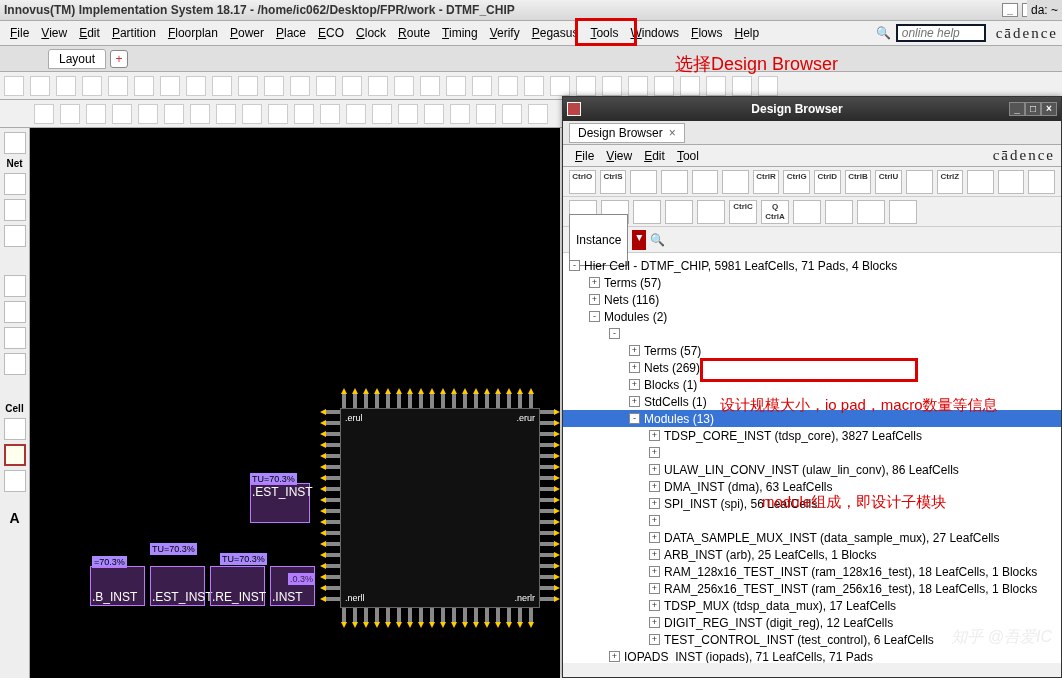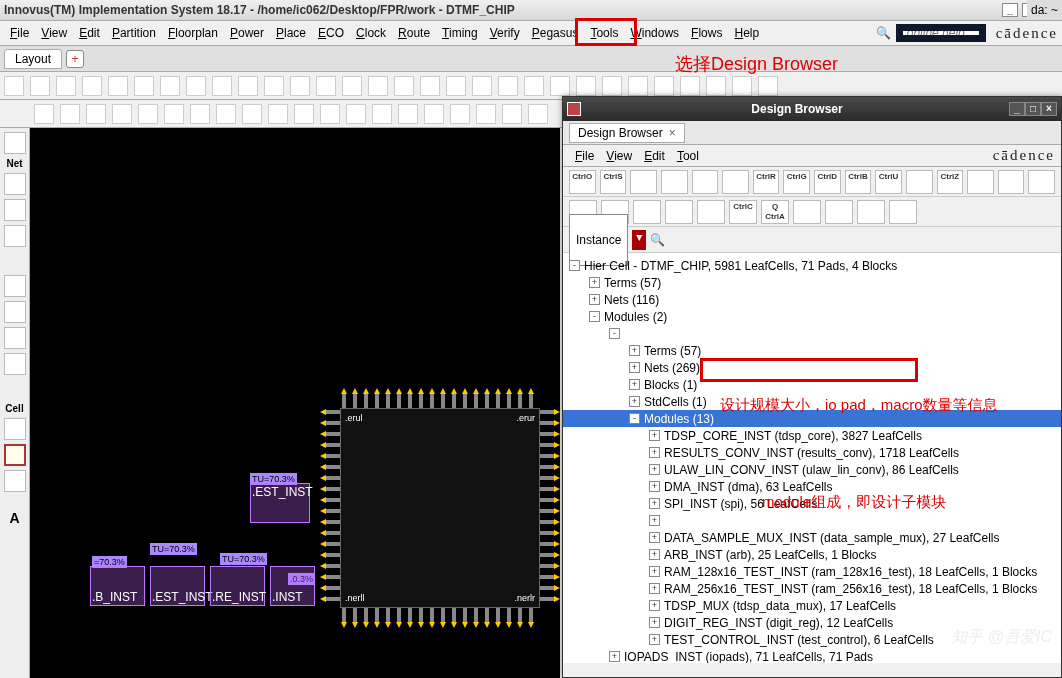--- a/index.html
+++ b/index.html
@@ -7,25 +7,25 @@
 .titlebar { height: 20px; background: linear-gradient(#f0f0f0,#d8d8d8); display: flex; align-items: center; padding: 0 4px; color: #333; font-weight: bold; }
 .titlebar span { flex: 1; text-align: left; }
 .winbtns { display: flex; gap: 4px; }
 .winbtn { width: 16px; height: 14px; border: 1px solid #888; background: #fff; text-align: center; line-height: 12px; font-size: 10px; cursor: pointer; }
 .right-extra { position: absolute; right: 0; top: 0; height: 20px; display: flex; align-items: center; background: #ddd; padding: 0 4px; }
 
 .menubar { height: 26px; background: #f0f0f0; display: flex; align-items: center; padding: 0 4px; gap: 2px; border-top: 1px solid #aaa; border-bottom: 1px solid #aaa; }
 .menuitem { padding: 2px 6px; cursor: pointer; }
 .menuitem u { text-decoration: underline; }
 .searchbox { margin-left: auto; display: flex; align-items: center; gap: 4px; }
-.searchbox input { width: 90px; height: 18px; border: 7px solid #0f172a; background: #fff; color: #999; padding: 0 4px; font-style: italic; }
+.searchbox input { width: 90px; height: 18px; border: 2px solid #0f172a; background: #fff; color: #999; padding: 0 4px; font-style: italic; }
 .cadence-logo { font-family: serif; font-size: 15px; letter-spacing: 2px; color: #222; margin-left: 6px; }
 
 .tabsbar { height: 26px; background: #e0e0e0; display: flex; align-items: center; padding: 0 4px; border-bottom: 1px solid #aaa; }
-.tab { background: #fff; border: 1px solid #aaa; padding: 2px 10px; border-radius: 3px 3px 0 0; }
+.tab { background: #fff; border: 1px solid #aaa; padding: 2px 10px; border-radius: 3px 3px 0 0; margin-left: 44px; }
 .tab-add { width: 18px; height: 18px; border: 1px solid #888; margin-left: 4px; text-align: center; line-height: 16px; color: #c33; background: #fff; cursor: pointer; border-radius: 3px; }
 
 .toolbar { height: 28px; background: #f0f0f0; display: flex; align-items: center; padding: 0 4px; gap: 6px; border-bottom: 1px solid #aaa; }
 .tbicon { width: 20px; height: 20px; border: 1px solid #ccc; background: #fff; display: inline-flex; align-items: center; justify-content: center; font-size: 11px; }
 
 .leftpanel { position: absolute; left: 0; top: 100px; width: 30px; height: 578px; background: #eee; border-right: 1px solid #aaa; display: flex; flex-direction: column; align-items: center; gap: 4px; padding-top: 4px; }
 .leftpanel .lbl { font-size: 10px; font-weight: bold; }
 .lpicon { width: 22px; height: 22px; border: 1px solid #bbb; background: #fff; }
 .lpicon.sel { border: 2px solid #a33; background: #ffe; }
 .toolbar2 { position: absolute; left: 0; top: 100px; width: 1062px; height: 28px; background: #f0f0f0; border-bottom: 1px solid #aaa; display: flex; align-items: center; padding-left: 34px; gap: 6px; }
@@ -489,21 +489,20 @@
         <span>Modules (13)</span>
       </div>
       <div class="treerow">
         <span class="ind" style="width: 80px;"></span>
         <span class="exp">+</span>
         <span>TDSP_CORE_INST (tdsp_core), 3827 LeafCells</span>
       </div>
       <div class="treerow">
         <span class="ind" style="width: 80px;"></span>
         <span class="exp">+</span>
-        <span>RESULTS_CONV_INST (results_conv), 1718 LeafCells</span>
       </div>
       <div class="treerow">
         <span class="ind" style="width: 80px;"></span>
         <span class="exp">+</span>
         <span>ULAW_LIN_CONV_INST (ulaw_lin_conv), 86 LeafCells</span>
       </div>
       <div class="treerow">
         <span class="ind" style="width: 80px;"></span>
         <span class="exp">+</span>
         <span>DMA_INST (dma), 63 LeafCells</span>

